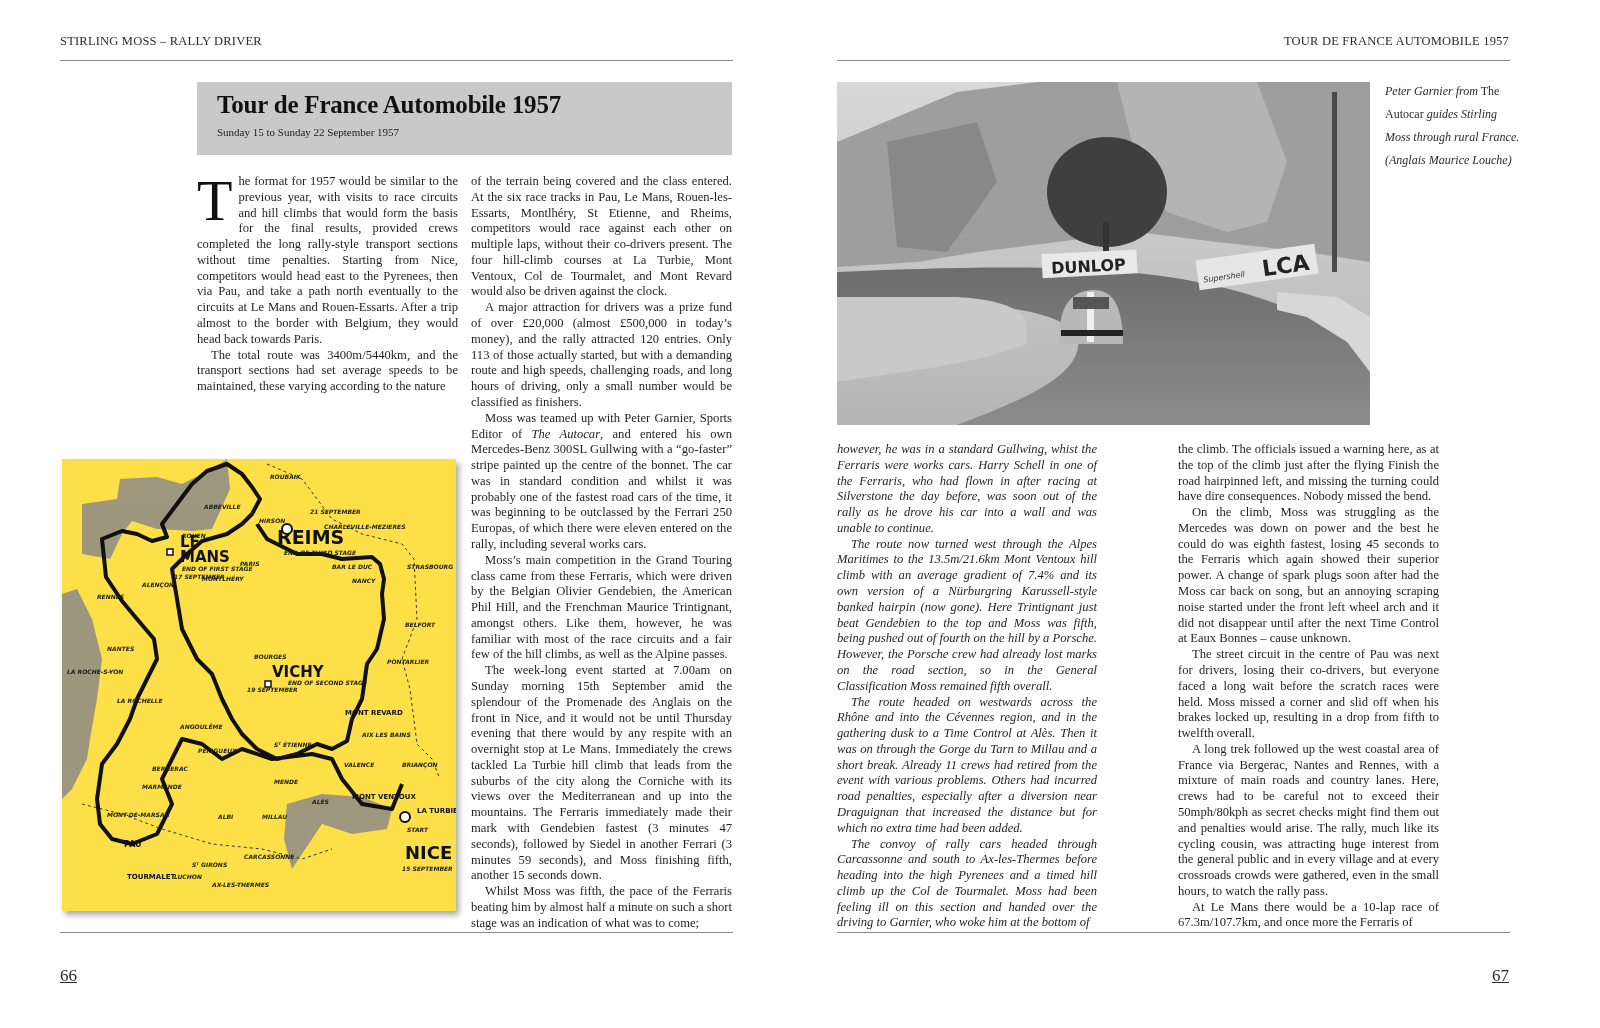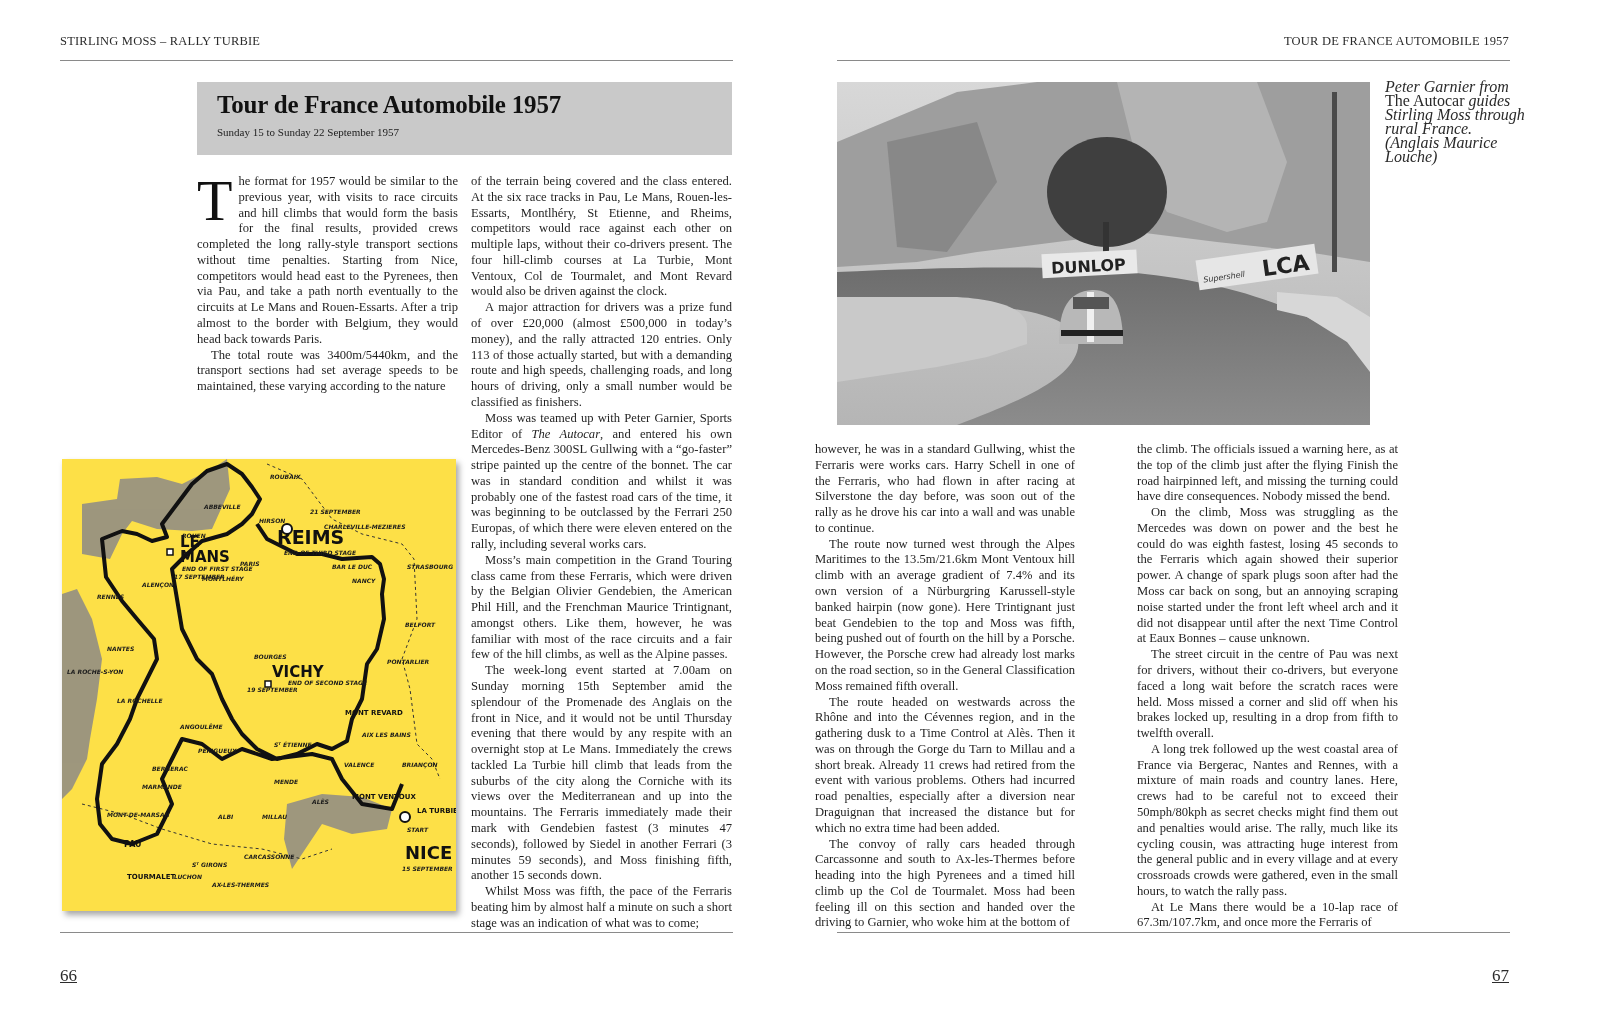--- a/index.html
+++ b/index.html
@@ -19,27 +19,27 @@
   .col p.cont { text-indent:0; }
   .dropcap { float:left; font-size:58px; line-height:46px; margin:2px 6px 0 0; padding-top:2px; color:#111; }
 
   .map-frame { position:absolute; left:62px; top:459px; width:394px; height:452px; background:#fde047;
                box-shadow:3px 4px 6px rgba(0,0,0,0.35); }
   .map-frame svg { position:absolute; left:0; top:0; }
   .map-label { font-family:"DejaVu Sans", sans-serif; font-style:italic; font-weight:bold; font-size:6px; fill:#1b1b1b; }
   .map-big { font-family:"DejaVu Sans", sans-serif; font-weight:bold; fill:#111; }
 
   .photo { position:absolute; left:837px; top:82px; width:533px; height:343px; overflow:hidden; background:#9a9a9a; }
-  .caption { position:absolute; left:1385px; top:80px; width:140px; font-size:16px; line-height:14px; color:#2a2a2a; }
+  .caption { position:absolute; left:1385px; top:80px; width:140px; font-size:12px; line-height:23px; color:#2a2a2a; }
   .caption i { font-style:italic; }
 </style>
 </head>
 <body>
 
-<div class="running-head" style="left:60px;">STIRLING MOSS – RALLY TURBIE</div>
+<div class="running-head" style="left:60px;">STIRLING MOSS – RALLY DRIVER</div>
 <div class="running-head" style="right:91px;">TOUR DE FRANCE AUTOMOBILE 1957</div>
 <div class="rule" style="left:60px; top:60px; width:673px;"></div>
 <div class="rule" style="left:837px; top:60px; width:673px;"></div>
 
 <div class="title-box">
   <h1>Tour de France Automobile 1957</h1>
   <div class="subtitle">Sunday 15 to Sunday 22 September 1957</div>
 </div>
 
 <div class="col" style="left:197px; top:174px; width:261px;">
@@ -168,31 +168,31 @@
     <rect x="236" y="215" width="36" height="12" fill="#555"></rect>
     <rect x="224" y="248" width="62" height="6" fill="#222"></rect>
   </svg>
 </div>
 
 <div class="caption">
   <i>Peter Garnier from</i><span> The Autocar </span><i>guides Stirling Moss through rural France.</i><br>
   <i>(Anglais Maurice Louche)</i>
 </div>
 
-<div class="col" style="left:815px; top:442px; width:260px;">
+<div class="col" style="left:837px; top:442px; width:260px;font-style:italic;">
   <p class="cont">however, he was in a standard Gullwing, whist the Ferraris were works cars. Harry Schell in one of the Ferraris, who had flown in after racing at Silverstone the day before, was soon out of the rally as he drove his car into a wall and was unable to continue.</p>
   <p>The route now turned west through the Alpes Maritimes to the 13.5m/21.6km Mont Ventoux hill climb with an average gradient of 7.4% and its own version of a Nürburgring Karussell-style banked hairpin (now gone). Here Trintignant just beat Gendebien to the top and Moss was fifth, being pushed out of fourth on the hill by a Porsche. However, the Porsche crew had already lost marks on the road section, so in the General Classification Moss remained fifth overall.</p>
   <p>The route headed on westwards across the Rhône and into the Cévennes region, and in the gathering dusk to a Time Control at Alès. Then it was on through the Gorge du Tarn to Millau and a short break. Already 11 crews had retired from the event with various problems. Others had incurred road penalties, especially after a diversion near Draguignan that increased the distance but for which no extra time had been added.</p>
   <p>The convoy of rally cars headed through Carcassonne and south to Ax-les-Thermes before heading into the high Pyrenees and a timed hill climb up the Col de Tourmalet. Moss had been feeling ill on this section and handed over the driving to Garnier, who woke him at the bottom of</p>
 </div>
 
-<div class="col" style="left:1137px; top:442px; width:261px;">
+<div class="col" style="left:1178px; top:442px; width:261px;">
   <p class="cont">the climb. The officials issued a warning here, as at the top of the climb just after the flying Finish the road hairpinned left, and missing the turning could have dire consequences. Nobody missed the bend.</p>
   <p>On the climb, Moss was struggling as the Mercedes was down on power and the best he could do was eighth fastest, losing 45 seconds to the Ferraris which again showed their superior power. A change of spark plugs soon after had the Moss car back on song, but an annoying scraping noise started under the front left wheel arch and it did not disappear until after the next Time Control at Eaux Bonnes – cause unknown.</p>
-  <p>The street circuit in the centre of Pau was next for drivers, without their co-drivers, but everyone faced a long wait before the scratch races were held. Moss missed a corner and slid off when his brakes locked up, resulting in a drop from fifth to twelfth overall.</p>
+  <p>The street circuit in the centre of Pau was next for drivers, losing their co-drivers, but everyone faced a long wait before the scratch races were held. Moss missed a corner and slid off when his brakes locked up, resulting in a drop from fifth to twelfth overall.</p>
   <p>A long trek followed up the west coastal area of France via Bergerac, Nantes and Rennes, with a mixture of main roads and country lanes. Here, crews had to be careful not to exceed their 50mph/80kph as secret checks might find them out and penalties would arise. The rally, much like its cycling cousin, was attracting huge interest from the general public and in every village and at every crossroads crowds were gathered, even in the small hours, to watch the rally pass.</p>
   <p>At Le Mans there would be a 10-lap race of 67.3m/107.7km, and once more the Ferraris of</p>
 </div>
 
 <div class="rule" style="left:60px; top:932px; width:673px;"></div>
 <div class="rule" style="left:837px; top:932px; width:673px;"></div>
 <div class="folio" style="left:60px;">66</div>
 <div class="folio" style="right:91px;">67</div>
 
 </body></html>

